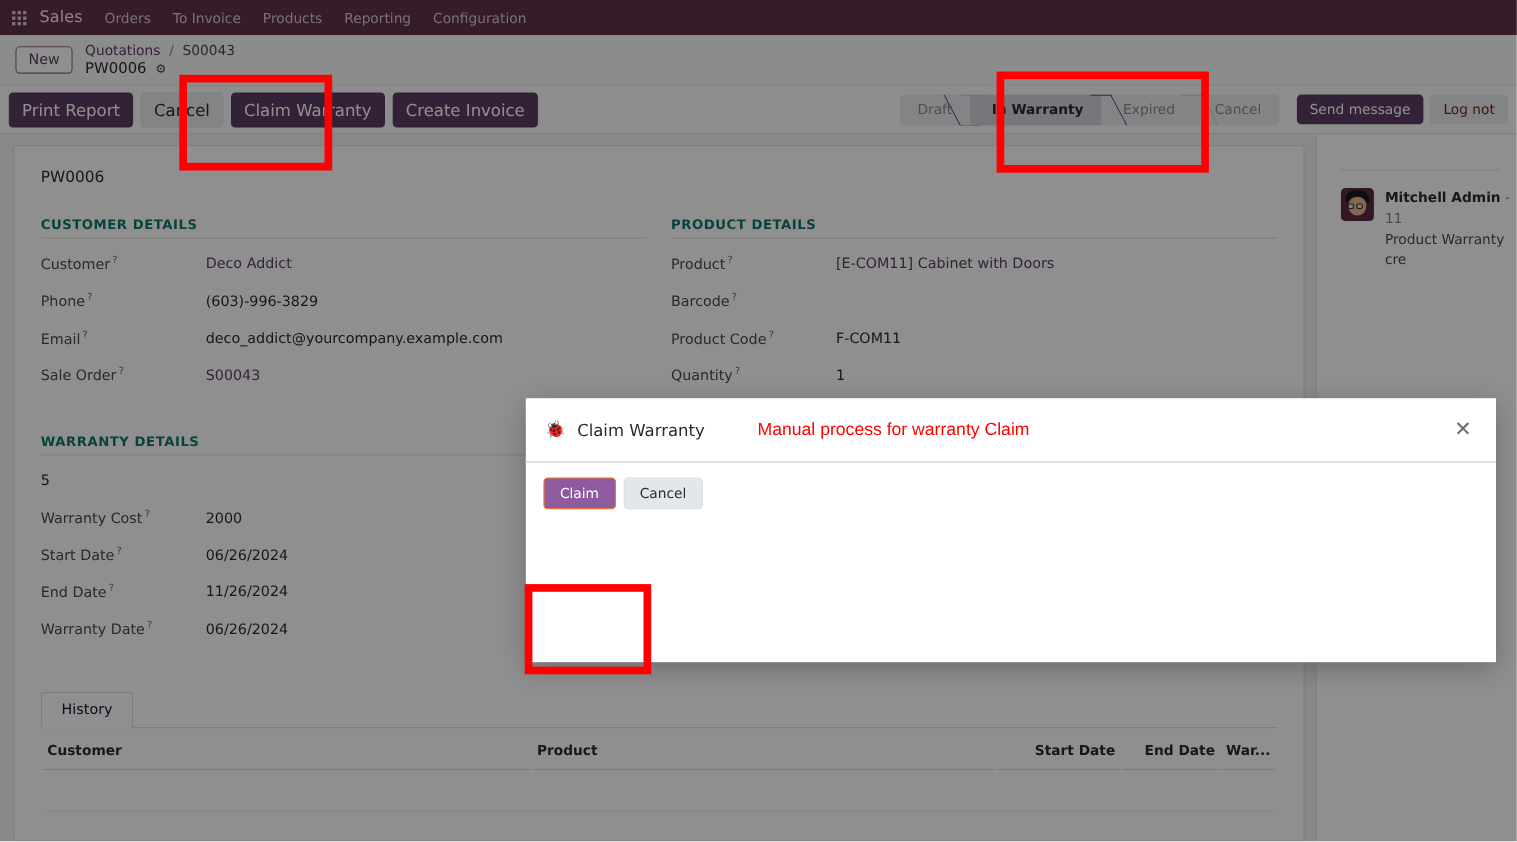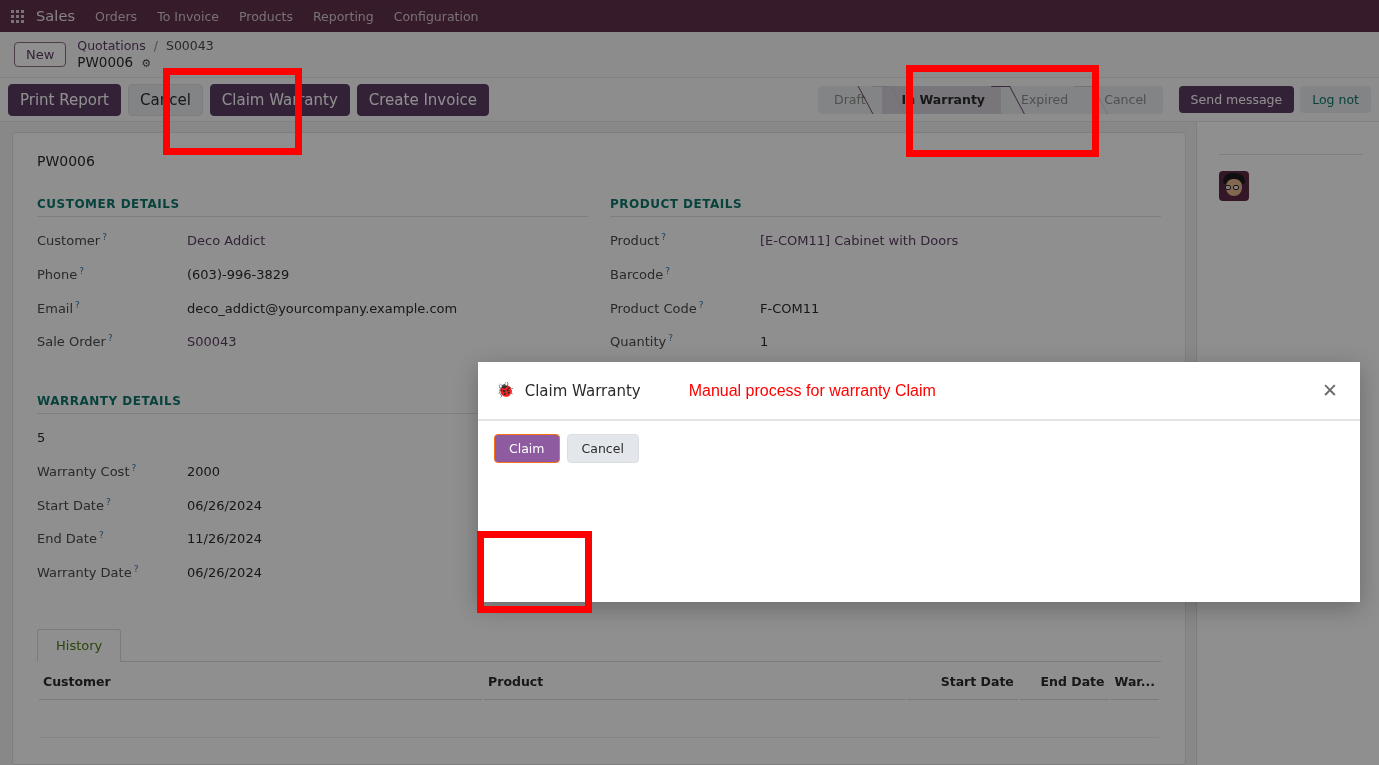--- a/index.html
+++ b/index.html
@@ -67,21 +67,21 @@
   .stg.active::after { border-color:#6b4a72; }
   .stg.active::before {
     content:""; position:absolute; left:-9px; top:0; width:18px; height:28px;
     border-left:1px solid #6b4a72; border-bottom:1px solid #6b4a72;
     transform: skewX(28deg); transform-origin: bottom left;
   }
   .stg:last-child::after { display:none; }
 
   .chatter-btn { border-radius:4px; font-size:12.5px; padding:6px 12px; margin-left:6px; white-space:nowrap;}
   .chatter-btn.send { background:#5c3d63; color:#fff; }
-  .chatter-btn.log { background:#e9ecef; color:#0f766e; }
+  .chatter-btn.log { background:#e9ecef; color:#7f1d1d; }
 
   
   .body-wrap { display:flex; height: calc(765px - 32px - 46px - 44px); background:#f3f3f3; }
   .sheet-col { width:1196px; padding:10px 10px 0 12px; }
   .sheet {
     background:#fff; border:1px solid #e0e0e0; border-radius:3px;
     padding:20px 24px; height:100%; overflow:hidden;
   }
   .rec-title { font-size:14px; color:#2b2b2b; margin-bottom:28px; }
 
@@ -92,21 +92,21 @@
   .frow { display:flex; margin-bottom:14px; align-items:flex-start; }
   .flabel { width:150px; flex:0 0 150px; color:#4b4b4b; font-size:13px; line-height:1.5;}
   .flabel .q { color:#3a75a8; font-size:9px; vertical-align:super; margin-left:2px; }
   .fval { font-size:13px; color:#2b2b2b; line-height:1.5; }
   .fval.link { color:#5c3d63; }
   .fval.empty { min-height:19px; }
 
   .warranty-block { margin-top:42px; }
 
   .tabs { margin-top:32px; border-bottom:1px solid #dcdcdc; display:flex; }
-  .tab { padding:8px 18px; font-size:13px; color:#4d7c0f;
+  .tab { padding:8px 18px; font-size:13px; color:#0f172a;
      border:1px solid #dcdcdc; border-bottom:1px solid #fff; border-radius:3px 3px 0 0;
      background:#fff; margin-bottom:-1px; }
   .htable { width:100%; }
   .htable thead th { font-size:12.5px; font-weight:bold; color:#2b2b2b; text-align:left;
      padding:10px 4px; border-bottom:1px solid #dcdcdc; }
   .htable thead th.r { text-align:right; }
   .htable tbody td { height:36px; border-bottom:1px solid #ededed; }
 
   
   .chatter-col { flex:1 1 auto; border-left:1px solid #e0e0e0; background:#fff; padding:14px 0 0 0; }
@@ -333,20 +333,27 @@
 
       <div class="chatter-col">
         <div class="chatter-divider"></div>
         <div class="msg">
           <div class="avatar">
             <div class="av-hair"></div>
               <div class="av-face"></div>
             <div class="av-gl l"></div>
               <div class="av-gl r"></div>
           </div>
+          <div class="msg-body">
+            <div>
+              <span class="msg-author">Mitchell Admin</span>
+              <span class="msg-time">- 11 </span>
+            </div>
+            <div class="msg-text">Product Warranty cre</div>
+          </div>
         </div>
       </div>
 
     </div>
   </div>
 
   <div id="dim"></div>
 
   <div class="modal">
 

